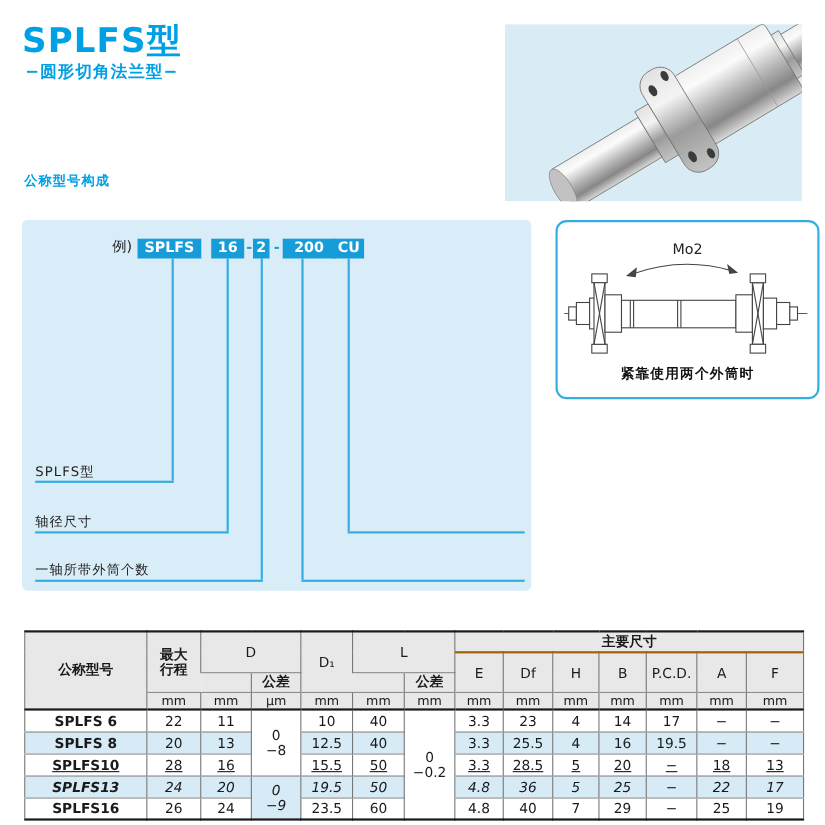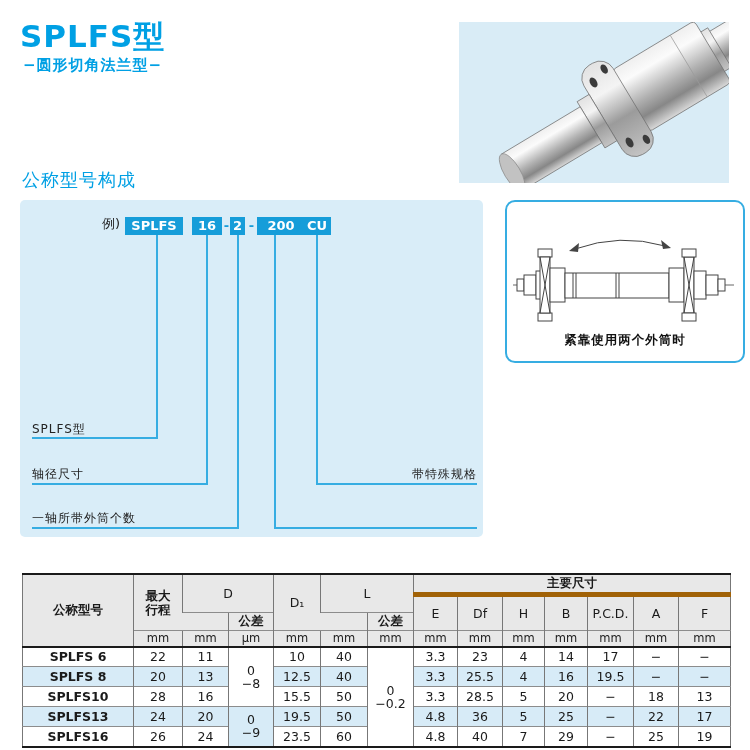--- a/index.html
+++ b/index.html
@@ -6,21 +6,21 @@
     --accent:#00a0e4; --badge:#169dd9; --panel:#d9edf8; --line:#36ade2;
     --stripe:#d7ebf7; --hdrbg:#e8e8e8;
   }
   *{margin:0;padding:0;box-sizing:border-box;}
   html,body{width:750px;height:750px;background:#fff;
     font-family:"DejaVu Sans","Liberation Sans",sans-serif;color:#1a1a1a;}
   .abs{position:absolute;}
   
   .page-title{left:20px;top:16px;font-size:31px;font-weight:bold;color:var(--accent);letter-spacing:1px;}
   .page-subtitle{left:23px;top:56px;font-size:15px;font-weight:bold;color:var(--accent);letter-spacing:1px;}
-  .section-heading{left:22px;top:168px;font-size:18px;font-weight:normal;color:var(--accent);letter-spacing:1px;}
+  .section-heading{left:22px;top:156px;font-size:12px;font-weight:bold;color:var(--accent);letter-spacing:1px;}
   
   .photo{left:459px;top:22px;width:270px;height:161px;}
   
   .panel{left:20px;top:200px;width:463px;height:337px;background:var(--panel);border-radius:5px;}
   .prefix{left:82px;top:15px;font-size:13px;color:#222;}
   .badge{position:absolute;top:17px;height:18px;background:var(--badge);color:#fff;
     font-weight:bold;font-size:13px;text-align:center;line-height:18px;}
   .sep{position:absolute;top:17px;height:18px;color:var(--badge);font-weight:bold;font-size:13px;line-height:18px;text-align:center;}
   .vline{position:absolute;width:2px;background:var(--line);}
   .hline{position:absolute;height:2px;background:var(--line);}
@@ -31,21 +31,21 @@
     border:2px solid var(--line);border-radius:10px;}
   .moment{left:0;top:18px;width:236px;text-align:center;font-size:13px;color:#222;}
   .diagram-caption{left:0;top:130px;width:236px;text-align:center;font-size:12.5px;font-weight:bold;color:#111;letter-spacing:1px;}
   
   table.spec{position:absolute;left:22px;top:573px;width:708px;border-collapse:collapse;table-layout:fixed;
     border-top:2px solid #1a1a1a;border-bottom:2px solid #1a1a1a;border-left:1px solid #777;border-right:1px solid #777;}
   table.spec td{padding:0;text-align:center;vertical-align:middle;font-size:12.5px;}
   .hdr td{background:var(--hdrbg);font-size:12px;}
   .cjk{font-weight:bold;}
   td.vl{border-left:1px solid #777;}
-  td.underline{border-bottom:5px solid #a16207;}
+  td.underline{border-bottom:2px solid #a16207;}
   tr.units td{border-bottom:2px solid #1a1a1a;font-size:11.5px;}
   td.hb{border-bottom:2px solid #1a1a1a;}
   td.valb{vertical-align:bottom;padding-bottom:1px;}
   td.valt{vertical-align:top;padding-top:2px;line-height:14px;}
   tbody td{border-top:1px solid #8c8c8c;}
   tr.stripe td{background:var(--stripe);}
   tbody td.model{font-weight:bold;}
   td.tol2 div{line-height:13px;font-size:12.5px;}
 </style>
 </head>
@@ -110,21 +110,20 @@
   <div class="vline" style="left:296px;top:35px;height:248px;"></div>
   <div class="hline" style="left:12px;top:237px;width:126px;"></div>
   <div class="hline" style="left:12px;top:283px;width:176px;"></div>
   <div class="hline" style="left:12px;top:327px;width:207px;"></div>
   <div class="hline" style="left:254px;top:327px;width:203px;"></div>
   <div class="hline" style="left:296px;top:283px;width:161px;"></div>
 
   <div class="callout" style="left:12px;top:221px;">SPLFS型</div>
   <div class="callout" style="left:12px;top:266px;">轴径尺寸</div>
   <div class="callout" style="left:12px;top:310px;">一轴所带外筒个数</div>
-  <div class="callout right" style="left:297px;top:266px;width:160px;">带特殊规格</div>
 </div>
 
 <div class="abs diagram">
   <svg class="abs" style="left:0;top:0" width="236" height="159" viewBox="0 0 236 159">
     <g fill="none" stroke="#444" stroke-width="1">
       <path d="M 68,47 Q 113,31 158,44"></path>
       <polygon points="62,49 72,41 71,50" fill="#444" stroke="none"></polygon>
       <polygon points="164,46 154,38 156,47" fill="#444" stroke="none"></polygon>
     </g>
     <line x1="6" y1="83" x2="230" y2="83" stroke="#555" stroke-width="0.9" stroke-dasharray="14 3 3 3"></line>
@@ -147,20 +146,21 @@
       <rect x="177" y="55" width="10" height="56"></rect>
       <line x1="177" y1="55" x2="187" y2="111"></line>
         <line x1="187" y1="55" x2="177" y2="111"></line>
       <rect x="175" y="47" width="14" height="8"></rect>
       <rect x="175" y="111" width="14" height="8"></rect>
       <rect x="187" y="69" width="12" height="28"></rect>
       <rect x="199" y="73" width="12" height="20"></rect>
       <rect x="211" y="77" width="7" height="12"></rect>
     </g>
   </svg>
+  <div class="abs moment">Mo2</div>
   <div class="abs diagram-caption">紧靠使用两个外筒时</div>
 </div>
 
 <table class="spec">
   <colgroup>
     <col style="width:111px">
       <col style="width:49px">
       <col style="width:46px">
       <col style="width:45px">
     <col style="width:47px">
@@ -246,35 +246,35 @@
     <td class="vl">12.5</td>
     <td class="vl">40</td>
     <td class="vl">3.3</td>
     <td class="vl">25.5</td>
     <td class="vl">4</td>
     <td class="vl">16</td>
     <td class="vl">19.5</td>
     <td class="vl">−</td>
     <td class="vl">−</td>
   </tr>
-  <tr class="body" style="height:20px;">
+  <tr class="body" style="height:20px;text-decoration:underline;">
     <td class="model">SPLFS10</td>
     <td class="vl">28</td>
     <td class="vl">16</td>
     <td class="vl">15.5</td>
     <td class="vl">50</td>
     <td class="vl">3.3</td>
     <td class="vl">28.5</td>
     <td class="vl">5</td>
     <td class="vl">20</td>
     <td class="vl">−</td>
     <td class="vl">18</td>
     <td class="vl">13</td>
   </tr>
-  <tr class="body stripe" style="height:20px;">
+  <tr class="body stripe" style="height:20px;font-style:italic;">
     <td class="model">SPLFS13</td>
     <td class="vl">24</td>
     <td class="vl">20</td>
     <td class="vl tol2" rowspan="2">
           <div>0</div>
           <div>−9</div>
         </td>
     <td class="vl">19.5</td>
     <td class="vl">50</td>
     <td class="vl">4.8</td>

